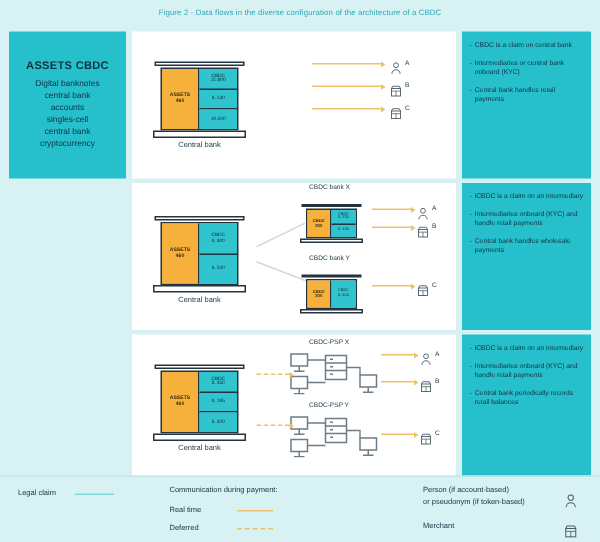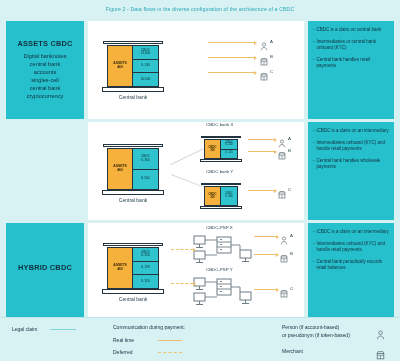--- a/index.html
+++ b/index.html
@@ -346,24 +346,20 @@
         </div>
       <div class="bullet">
           <span class="dash">-</span>
           <span class="btxt">Central bank handles wholesale payments</span>
         </div>
     </div>
   </div>
 
   <div class="row row3">
 
-    <div class="cell-left">
-      <div class="cat-title">HYBRID CBDC</div>
-      <div class="cat-sub" style="white-space:pre-line;"></div>
-    </div>
 
     <div class="cell-mid">
       <div class="bank" style="left:10px;top:6px;width:70px;height:80px;">
         <div class="roof"></div>
         <div class="roofline"></div>
         <div class="body">
           <div class="assets" style="white-space:pre-line;">ASSETS
 460</div>
           <div class="liab">
             <div style="white-space:pre-line;">CBDC

